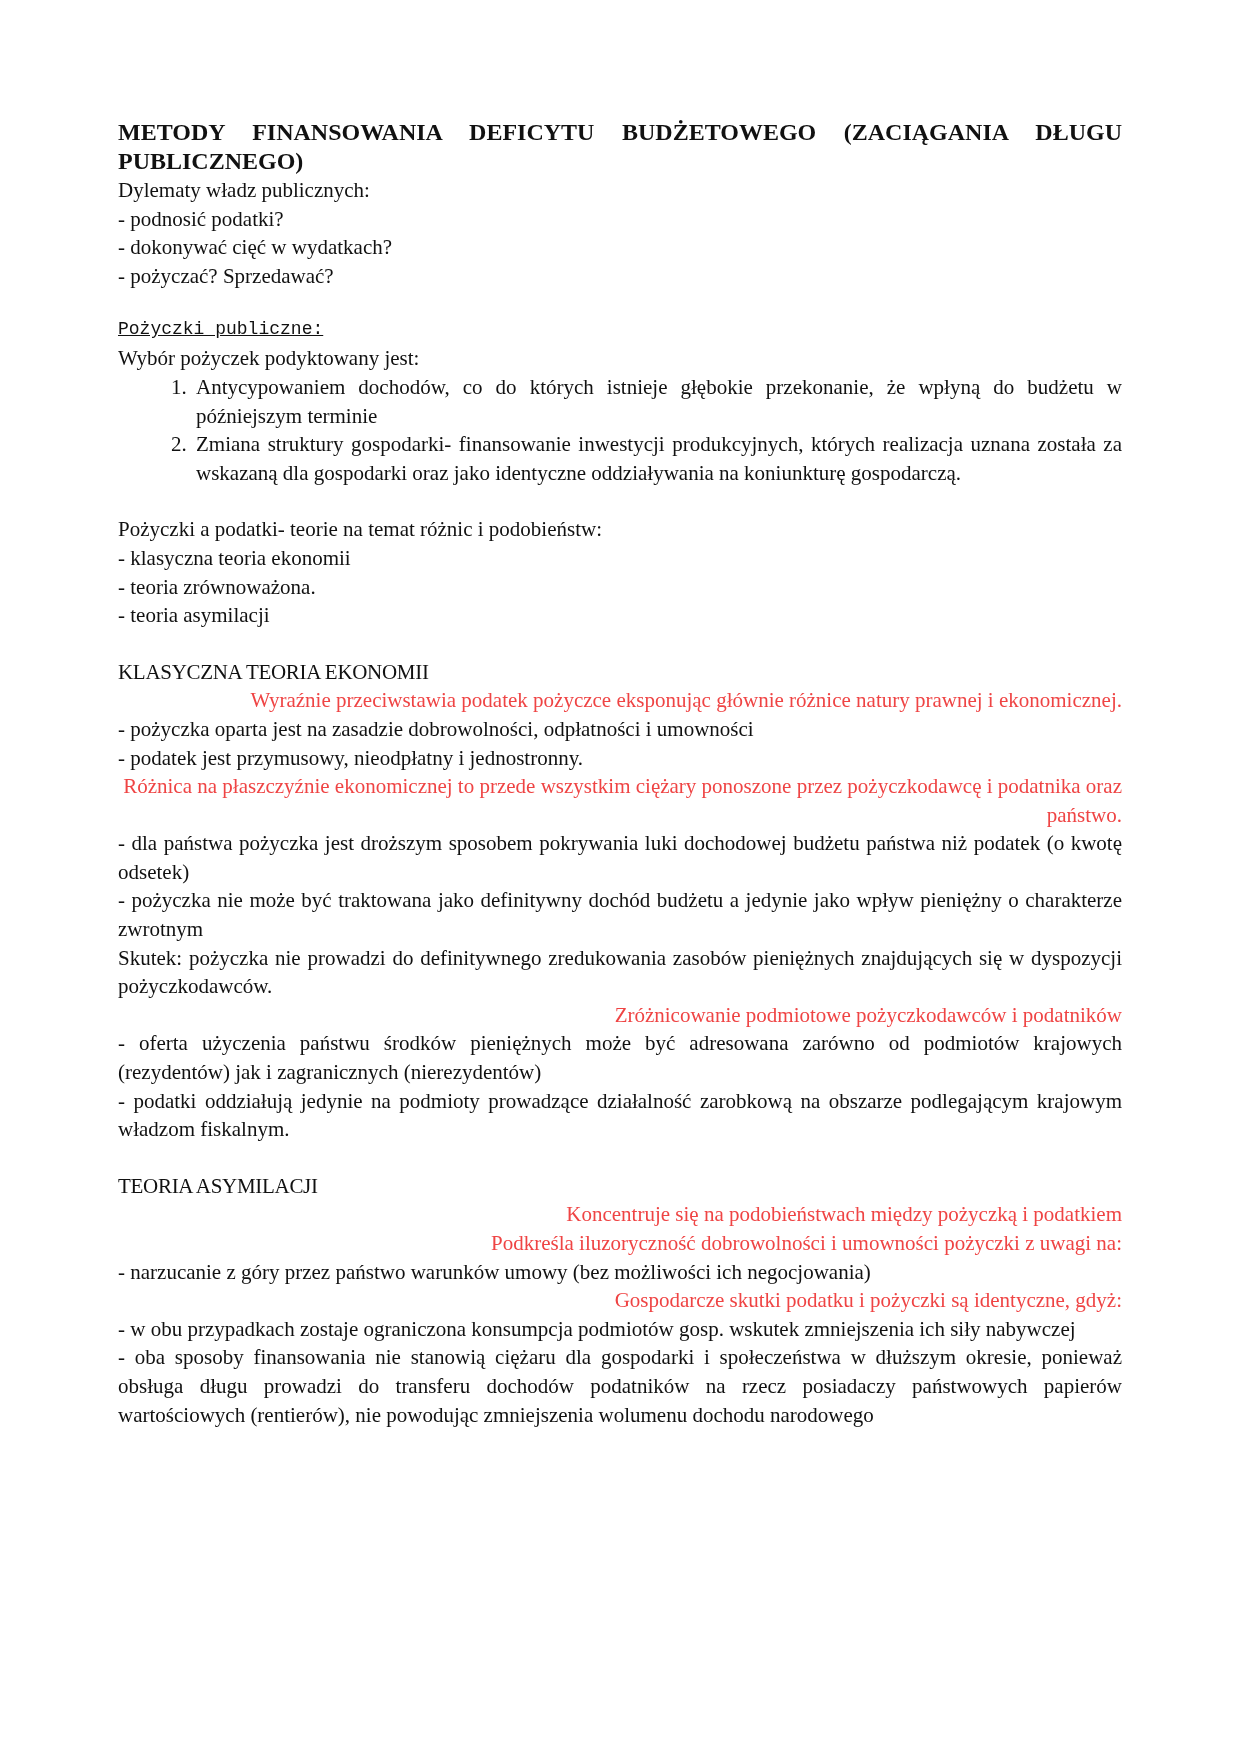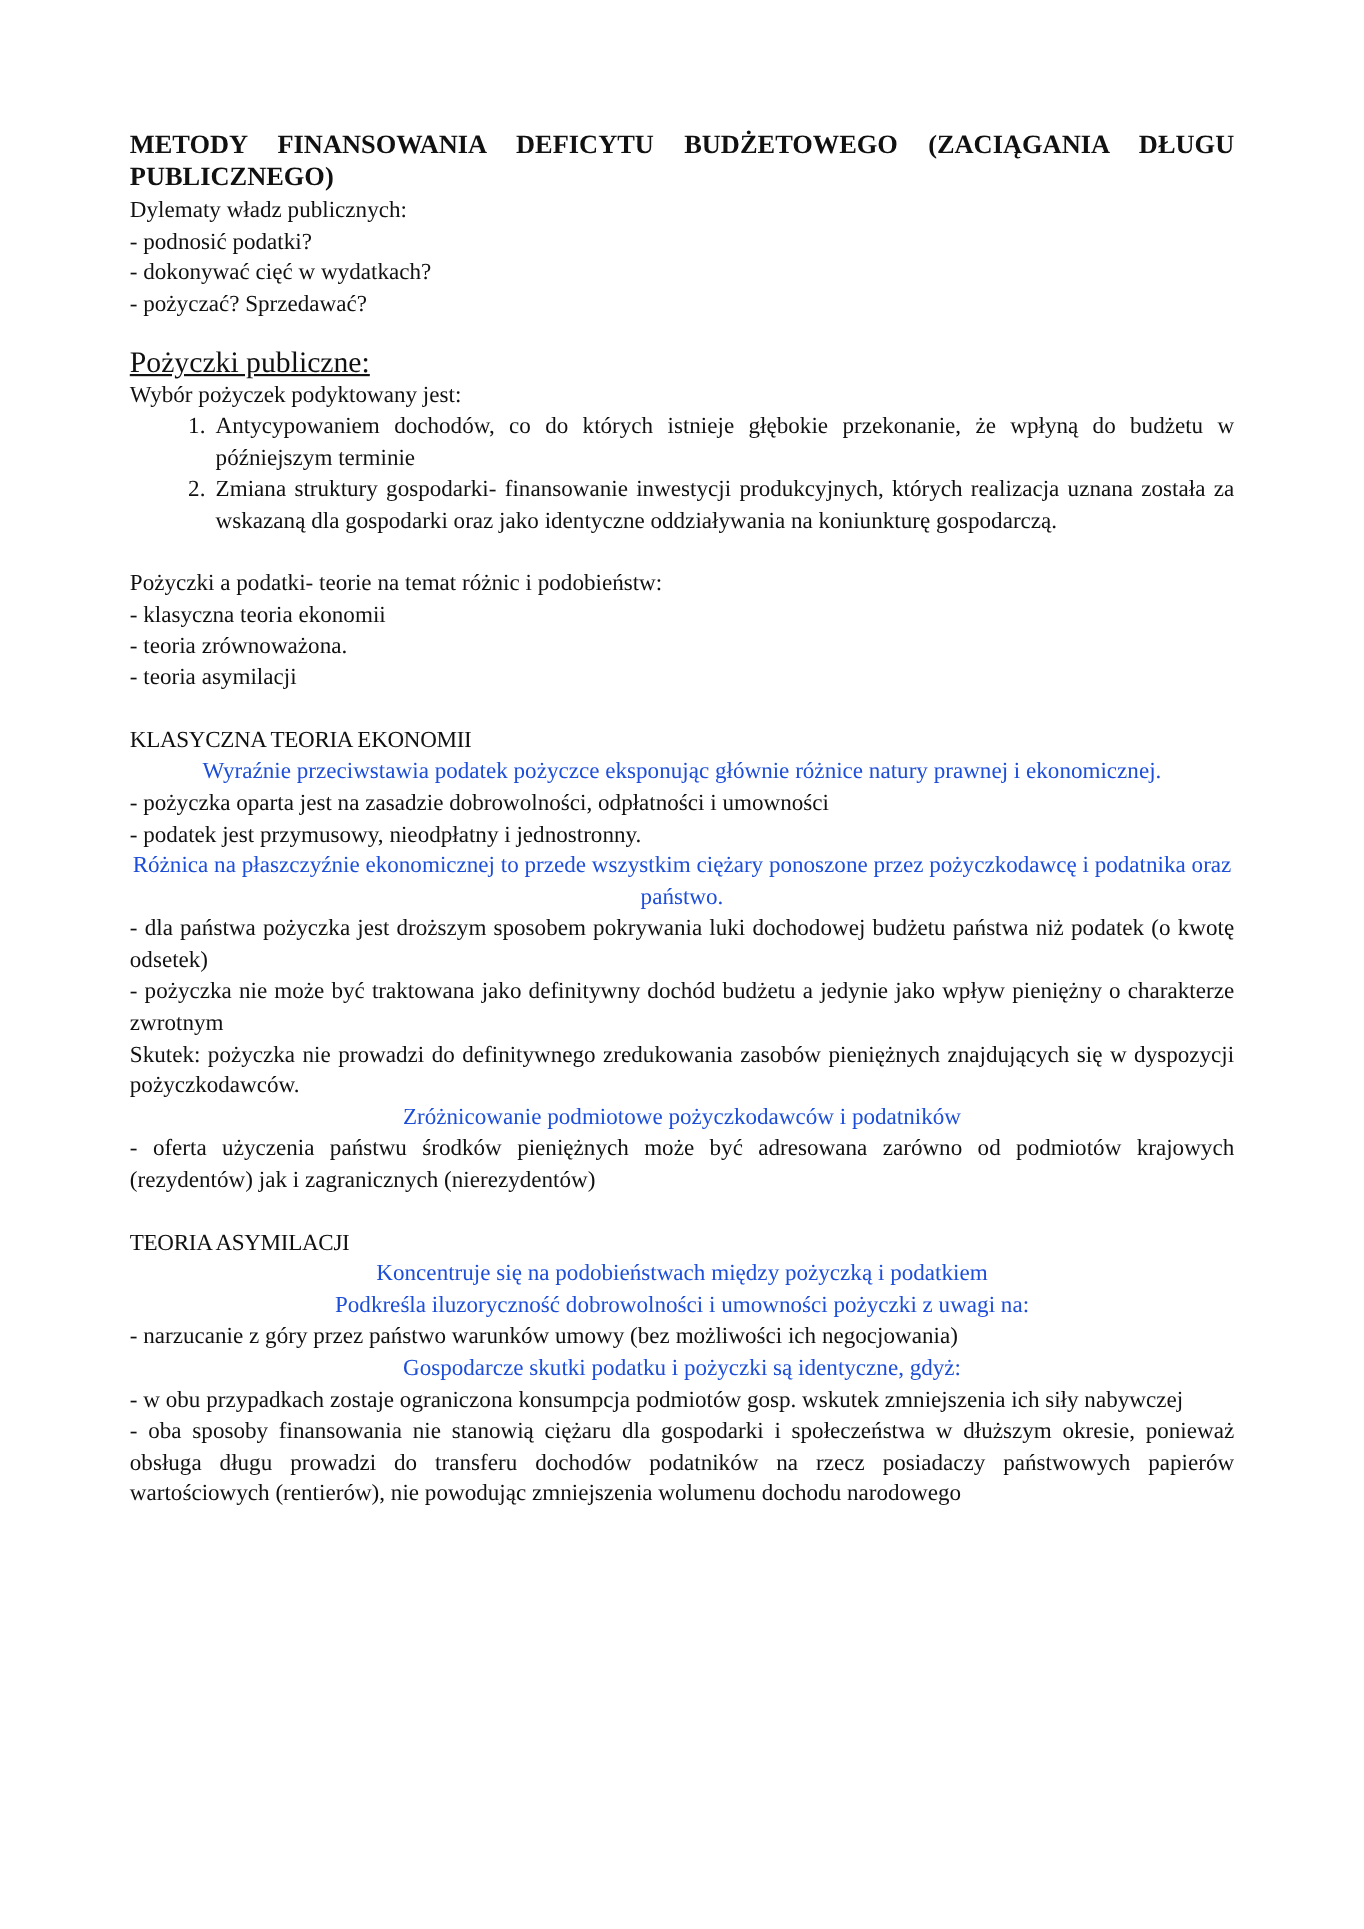--- a/index.html
+++ b/index.html
@@ -9,24 +9,24 @@
     font-family: "Liberation Serif", "DejaVu Serif", serif;
     font-size: 21px; line-height: 28.6px; color: #111;
   }
   .title {
     font-weight: bold; font-size: 24px; line-height: 29px;
     text-align: justify; text-align-last: left; word-spacing: 6px;
     margin: 0;
   }
   p { margin: 0; }
   .just { text-align: justify; }
-  .red { color: #1d4ed8; text-align: center; }
+  .red { color: #ef4444; text-align: right; }
   .gap { height: 28px; }
   .gap-s { height: 20px; }
-  .heading-u { font-size: 27px; line-height: 30px; text-decoration: underline; margin-top: 4px; }
+  .heading-u { font-size: 18px; line-height: 30px; text-decoration: underline; margin-top: 4px; font-family: Liberation Mono, monospace; }
   ol { margin: 0; padding-left: 74px; }
   ol li { text-align: justify; padding-left: 4px; }
   .caps { letter-spacing: -0.3px; }
 </style>
 </head>
 <body>
 
 <div class="page">
   <h1 class="title">METODY FINANSOWANIA DEFICYTU BUDŻETOWEGO (ZACIĄGANIA DŁUGU PUBLICZNEGO)</h1>
 
@@ -63,20 +63,21 @@
     <p class="caps">KLASYCZNA TEORIA EKONOMII</p>
     <p class="red">Wyraźnie przeciwstawia podatek pożyczce eksponując głównie różnice natury prawnej i ekonomicznej.</p>
     <p>- pożyczka oparta jest na zasadzie dobrowolności, odpłatności i umowności</p>
     <p>- podatek jest przymusowy, nieodpłatny i jednostronny.</p>
     <p class="red">Różnica na płaszczyźnie ekonomicznej to przede wszystkim ciężary ponoszone przez pożyczkodawcę i podatnika oraz państwo.</p>
     <p class="just">- dla państwa pożyczka jest droższym sposobem pokrywania luki dochodowej budżetu państwa niż podatek (o kwotę odsetek)</p>
     <p class="just">- pożyczka nie może być traktowana jako definitywny dochód budżetu a jedynie jako wpływ pieniężny o charakterze zwrotnym</p>
     <p class="just">Skutek: pożyczka nie prowadzi do definitywnego zredukowania zasobów pieniężnych znajdujących się w dyspozycji pożyczkodawców.</p>
     <p class="red">Zróżnicowanie podmiotowe pożyczkodawców i podatników</p>
     <p class="just">- oferta użyczenia państwu środków pieniężnych może być adresowana zarówno od podmiotów krajowych (rezydentów) jak i zagranicznych (nierezydentów)</p>
+    <p class="just">- podatki oddziałują jedynie na podmioty prowadzące działalność zarobkową na obszarze podlegającym krajowym władzom fiskalnym.</p>
   </section>
 
   <div class="gap"></div>
 
   <section>
     <p class="caps">TEORIA ASYMILACJI</p>
     <p class="red">Koncentruje się na podobieństwach między pożyczką i podatkiem</p>
     <p class="red">Podkreśla iluzoryczność dobrowolności i umowności pożyczki z uwagi na:</p>
     <p class="just">- narzucanie z góry przez państwo warunków umowy (bez możliwości ich negocjowania)</p>
     <p class="red">Gospodarcze skutki podatku i pożyczki są identyczne, gdyż:</p>

